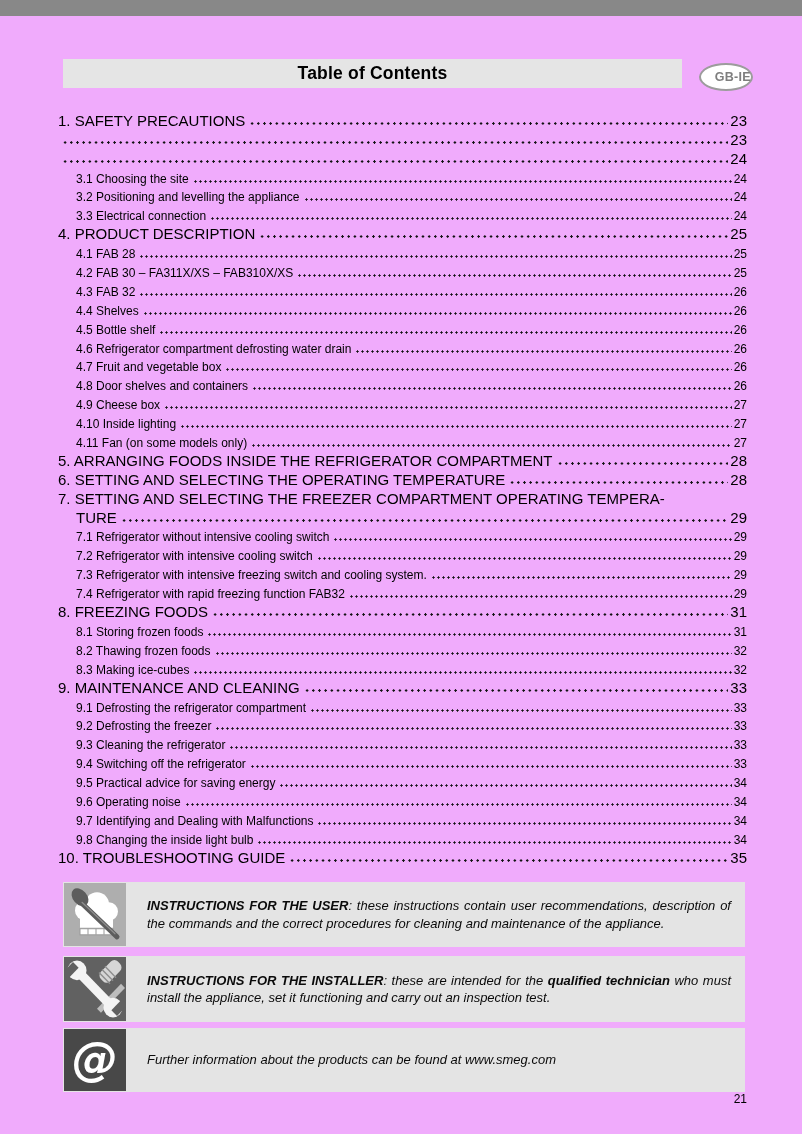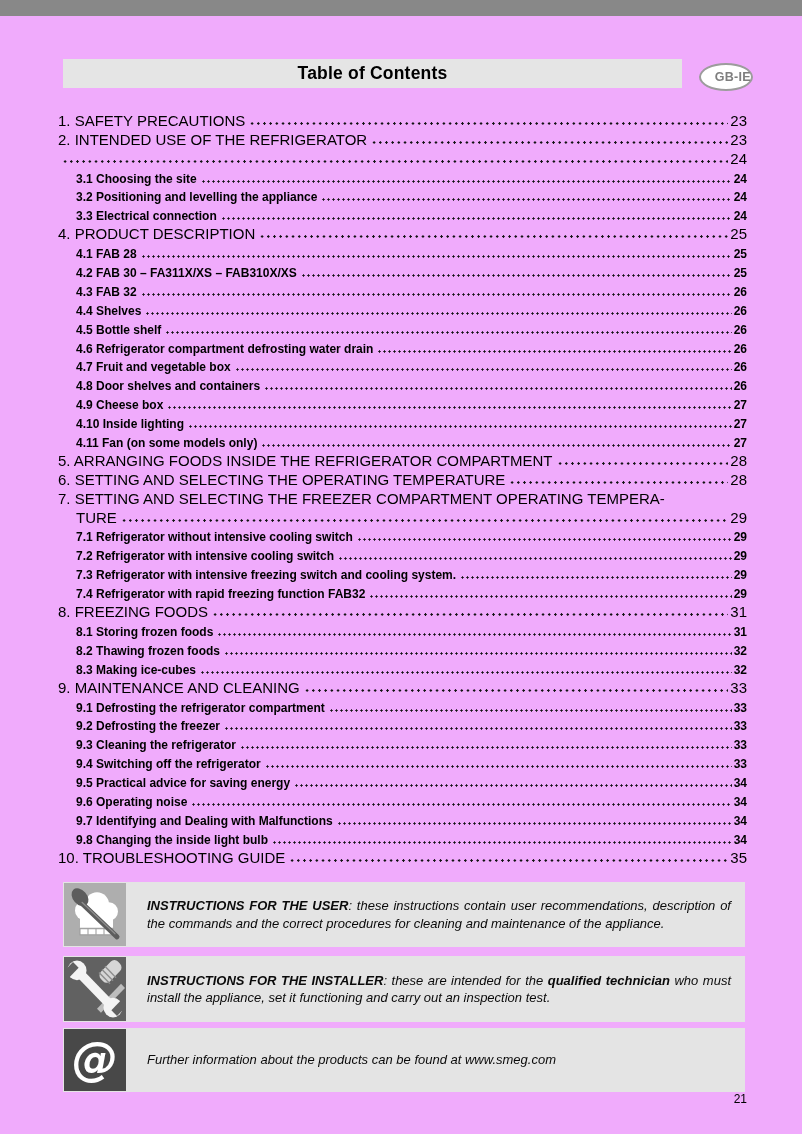--- a/index.html
+++ b/index.html
@@ -30,21 +30,21 @@
   
   .toc{
     position:absolute;left:58px;top:93px;width:689px;
   }
   .toc-row{
     display:flex;align-items:flex-end;height:18.9px;
     color:#000;
   }
   .toc-row .lbl{white-space:nowrap;flex:0 0 auto;line-height:1;}
   .toc-row.l1 .lbl{font-size:15px;}
-  .toc-row.l2{padding-left:18px;font-weight:bold;}
+  .toc-row.l2{padding-left:18px;}
   .toc-row.l2 .lbl{font-size:12px;}
   .toc-row.indent{padding-left:18px;}
   .leader{
     flex:1 1 auto;align-self:flex-end;height:3px;margin:0 2px 3px 4px;
     background-repeat:repeat-x;background-position:0 0;
   }
   .l1 .leader{
     background-image:radial-gradient(circle, #111 1.15px, transparent 1.35px);
     background-size:6.2px 3px;
   }
@@ -95,21 +95,20 @@
     <span>GB-IE</span>
   </div>
 
   <div class="toc">
       <div class="toc-row l1">
         <span class="lbl">1. SAFETY PRECAUTIONS</span>
         <span class="leader"></span>
         <span class="pg">23</span>
       </div>
       <div class="toc-row l1">
-        <span class="lbl">2. INTENDED USE OF THE REFRIGERATOR</span>
         <span class="leader"></span>
         <span class="pg">23</span>
       </div>
       <div class="toc-row l1">
         <span class="leader"></span>
         <span class="pg">24</span>
       </div>
       <div class="toc-row l2">
         <span class="lbl">3.1 Choosing the site</span>
         <span class="leader"></span>

